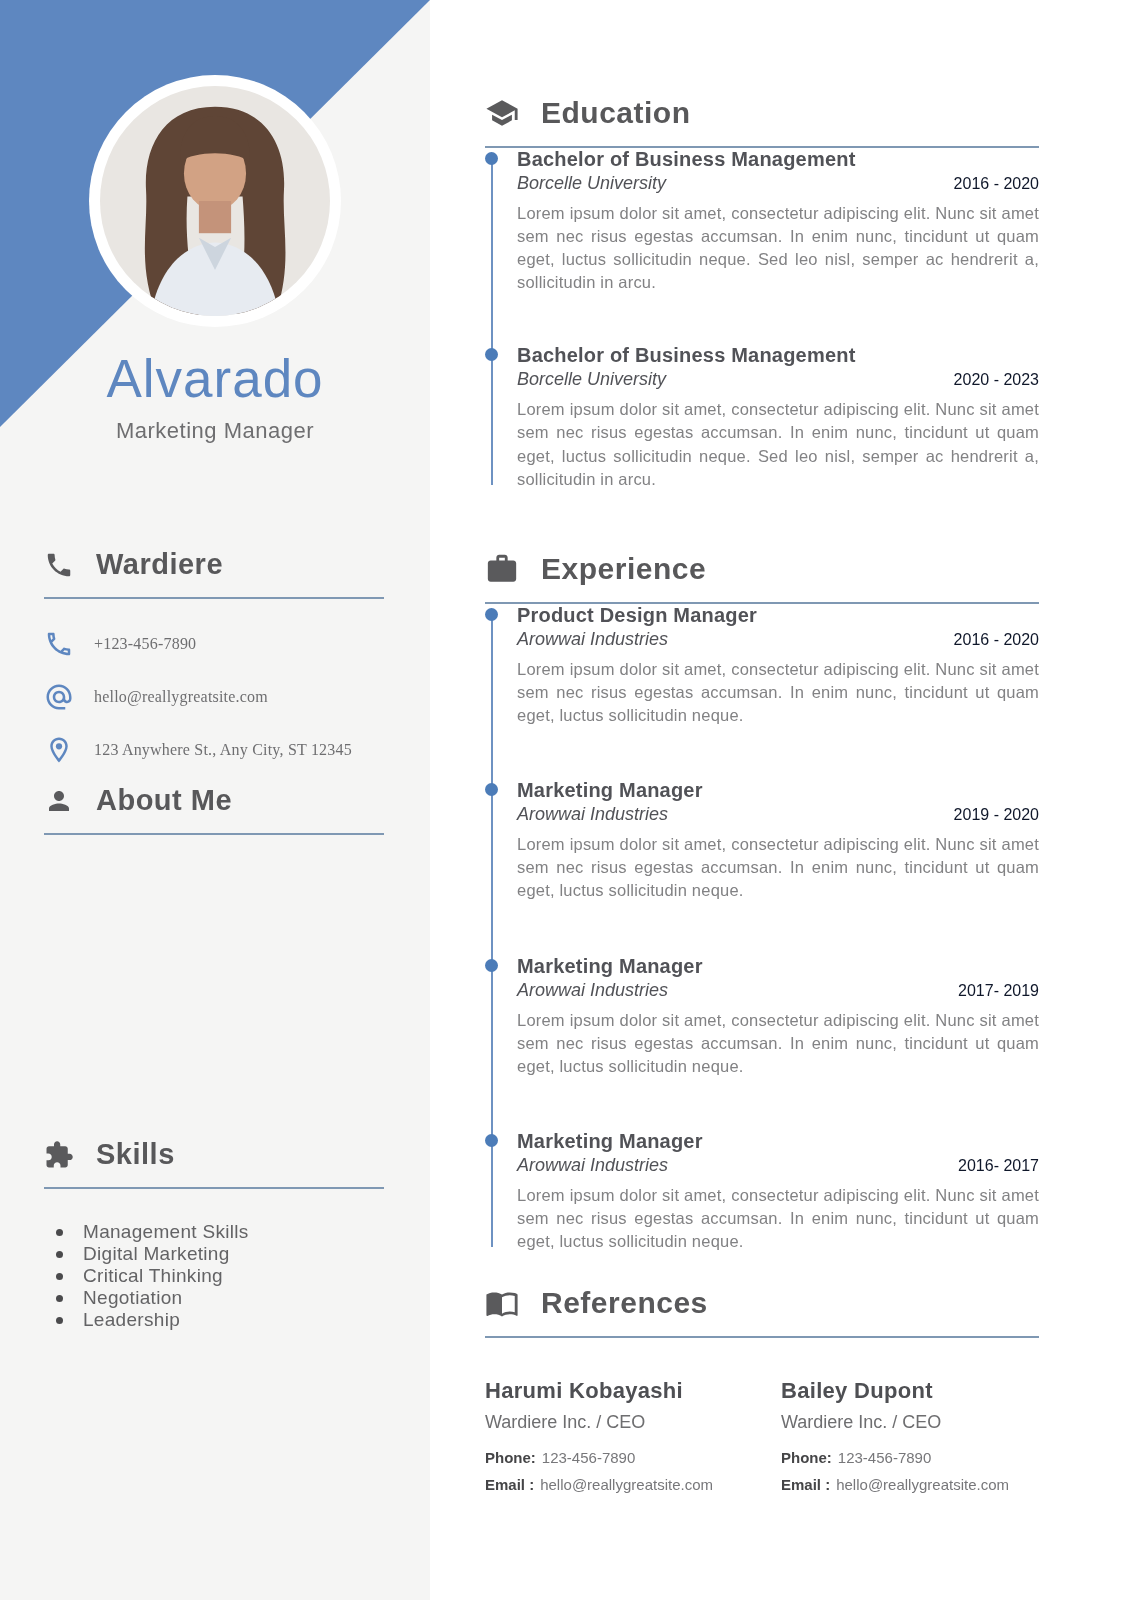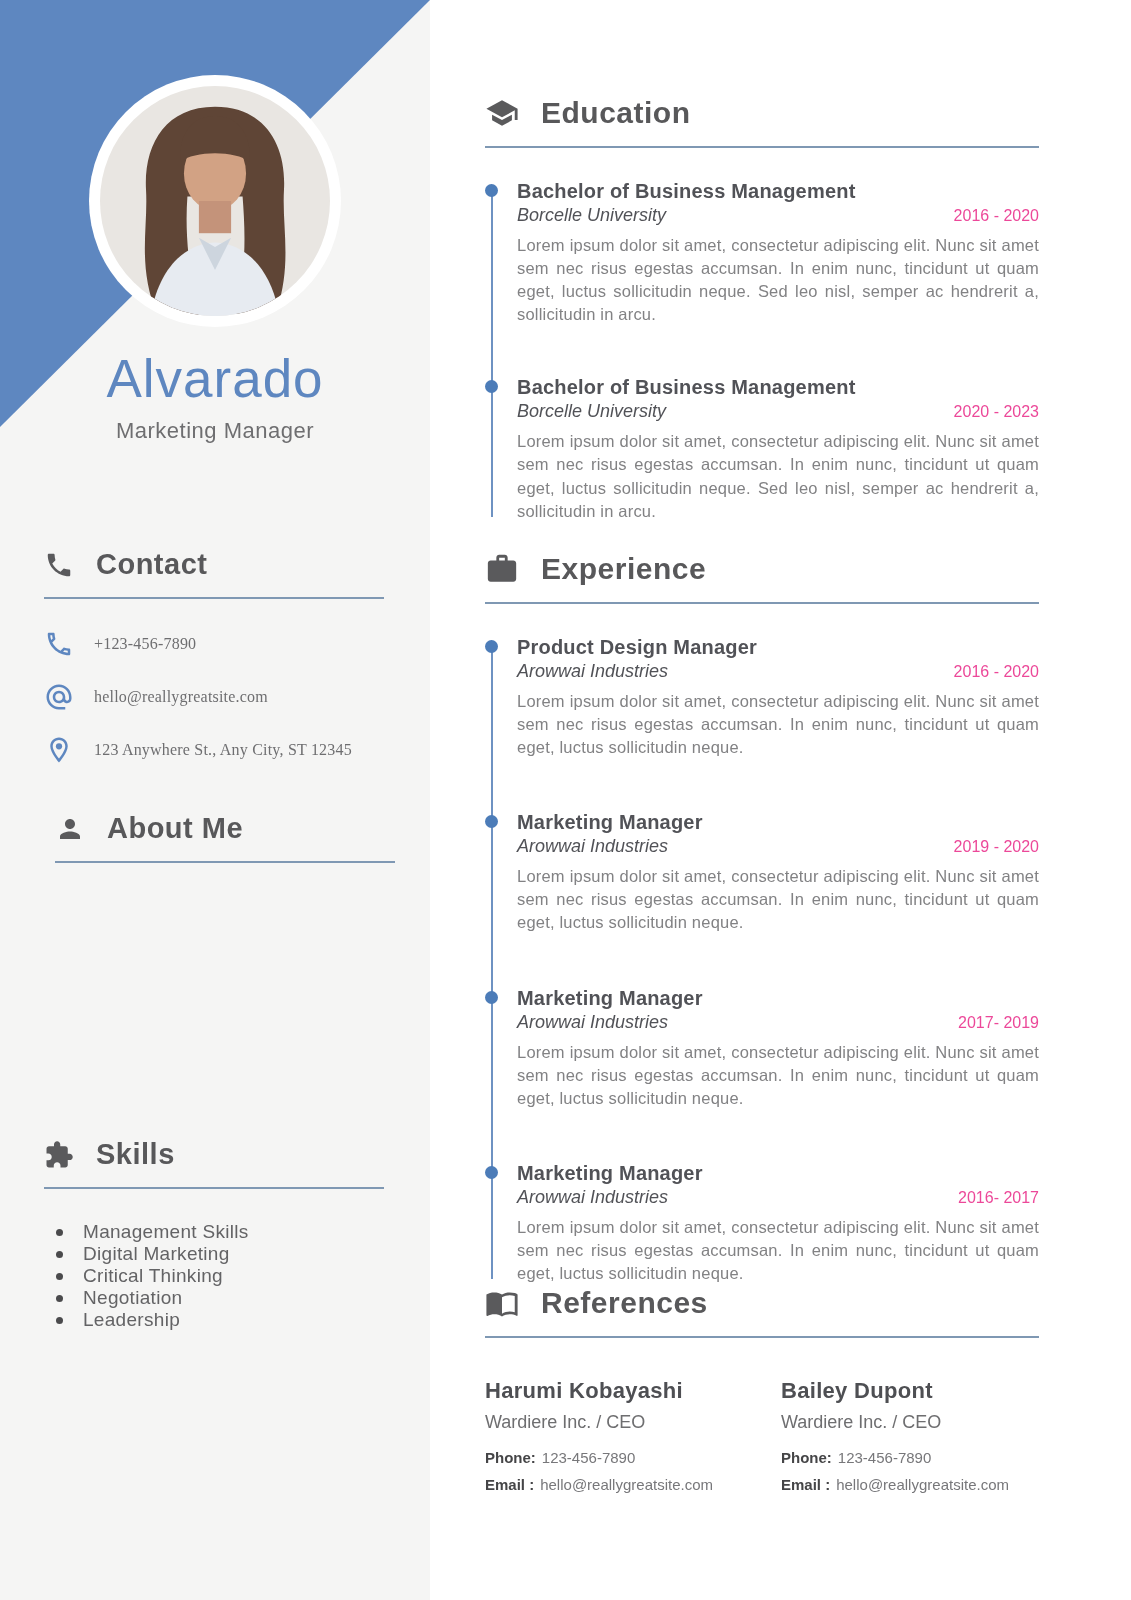--- a/index.html
+++ b/index.html
@@ -56,28 +56,28 @@
   .bullet{width:7px;height:7px;border-radius:50%;background:#4a4a4c;flex:0 0 7px;margin-left:12px;}
 
   
   .main{position:absolute;left:485px;top:0;width:554px;}
   .main-section{position:absolute;left:0;width:554px;}
   .main-head{display:flex;align-items:center;gap:22px;}
   .main-head .hicon{width:34px;height:34px;flex:0 0 34px;color:var(--icon-dark);}
   .main-head .hicon svg{width:34px;height:34px;display:block;}
   .main-head h2{font-size:30px;font-weight:700;color:var(--heading);letter-spacing:.5px;}
 
-  .timeline{position:relative;margin-top:32px;padding-left:32px;}
+  .timeline{position:relative;padding-left:32px;}
   .timeline::before{content:"";position:absolute;left:5.5px;top:10px;bottom:6px;width:2px;background:var(--timeline);}
   .entry{position:relative;}
   .entry .dot{position:absolute;left:-32px;top:4px;width:13px;height:13px;border-radius:50%;background:var(--accent-deep);}
   .entry-title{font-size:20px;font-weight:700;color:var(--title);letter-spacing:.2px;}
   .entry-subrow{display:flex;justify-content:space-between;align-items:baseline;margin-top:2px;}
   .entry-org{font-size:18px;font-style:italic;font-weight:500;color:var(--title);}
-  .entry-dates{font-size:16px;color:#ec4899;}
+  .entry-dates{font-size:16px;color:#0f172a;}
   .entry-body{margin-top:8px;font-size:16.5px;line-height:1.4;color:var(--body);text-align:justify;letter-spacing:.2px;}
 
   .edu-entry{margin-bottom:50px;}
   .edu-entry:last-child{margin-bottom:0;}
   .exp-entry{margin-bottom:52px;}
   .exp-entry.gap-lg{margin-top:38px;}
   .exp-entry:last-child{margin-bottom:0;}
 
   .ref-grid{display:grid;grid-template-columns:288px 1fr;margin-top:40px;column-gap:8px;}
   .ref-name{font-size:22px;font-weight:700;color:#4e4f53;letter-spacing:.3px;}
@@ -111,21 +111,21 @@
     <div class="job-title">Marketing Manager</div>
   </div>
 
   <section class="side-section" style="top:548px;">
     <div class="side-head">
       <span class="hicon">
         <svg viewBox="0 0 24 24" fill="currentColor">
             <path d="M6.62 10.79c1.44 2.83 3.76 5.14 6.59 6.59l2.2-2.2c.27-.27.67-.36 1.02-.24 1.12.37 2.33.57 3.57.57.55 0 1 .45 1 1V20c0 .55-.45 1-1 1-9.39 0-17-7.61-17-17 0-.55.45-1 1-1h3.5c.55 0 1 .45 1 1 0 1.25.2 2.45.57 3.57.11.35.03.74-.25 1.02l-2.2 2.2z"></path>
           </svg>
       </span>
-      <h2>Contact</h2>
+      <h2>Wardiere</h2>
     </div>
     <div class="rule"></div>
     <div class="contact-list">
       <div class="contact-row">
         <span class="cicon">
           <svg viewBox="0 0 24 24" fill="currentColor">
               <path d="M6.54 5c.06.89.21 1.76.45 2.59l-1.2 1.2c-.41-1.2-.67-2.47-.76-3.79h1.51m9.86 12.02c.85.24 1.72.39 2.6.45v1.49c-1.32-.09-2.59-.35-3.8-.75l1.2-1.19M7.5 3H4c-.55 0-1 .45-1 1 0 9.39 7.61 17 17 17 .55 0 1-.45 1-1v-3.49c0-.55-.45-1-1-1-1.24 0-2.45-.2-3.57-.57-.1-.04-.21-.05-.31-.05-.26 0-.51.1-.71.29l-2.2 2.2c-2.83-1.44-5.15-3.75-6.59-6.59l2.2-2.2c.28-.28.36-.67.25-1.02C8.7 6.45 8.5 5.25 8.5 4c0-.55-.45-1-1-1z"></path>
             </svg>
         </span>
         <span class="ctext">+123-456-7890</span>
@@ -143,21 +143,21 @@
           <svg viewBox="0 0 24 24" fill="currentColor">
               <path d="M12 2C8.13 2 5 5.13 5 9c0 5.25 7 13 7 13s7-7.75 7-13c0-3.87-3.13-7-7-7zm-5 7c0-2.76 2.24-5 5-5s5 2.24 5 5c0 2.88-2.88 7.19-5 9.88C9.92 16.21 7 11.85 7 9z"></path>
               <circle cx="12" cy="9" r="2.5"></circle>
             </svg>
         </span>
         <span class="ctext">123 Anywhere St., Any City, ST 12345</span>
       </div>
     </div>
   </section>
 
-  <section class="side-section" style="top:812px;margin-left:11px;">
+  <section class="side-section" style="top:784px;">
     <div class="side-head">
       <span class="hicon">
         <svg viewBox="0 0 24 24" fill="currentColor">
             <path d="M12 12c2.21 0 4-1.79 4-4s-1.79-4-4-4-4 1.79-4 4 1.79 4 4 4zm0 2c-2.67 0-8 1.34-8 4v2h16v-2c0-2.66-5.33-4-8-4z"></path>
           </svg>
       </span>
       <h2>About Me</h2>
     </div>
     <div class="rule"></div>
   </section>

